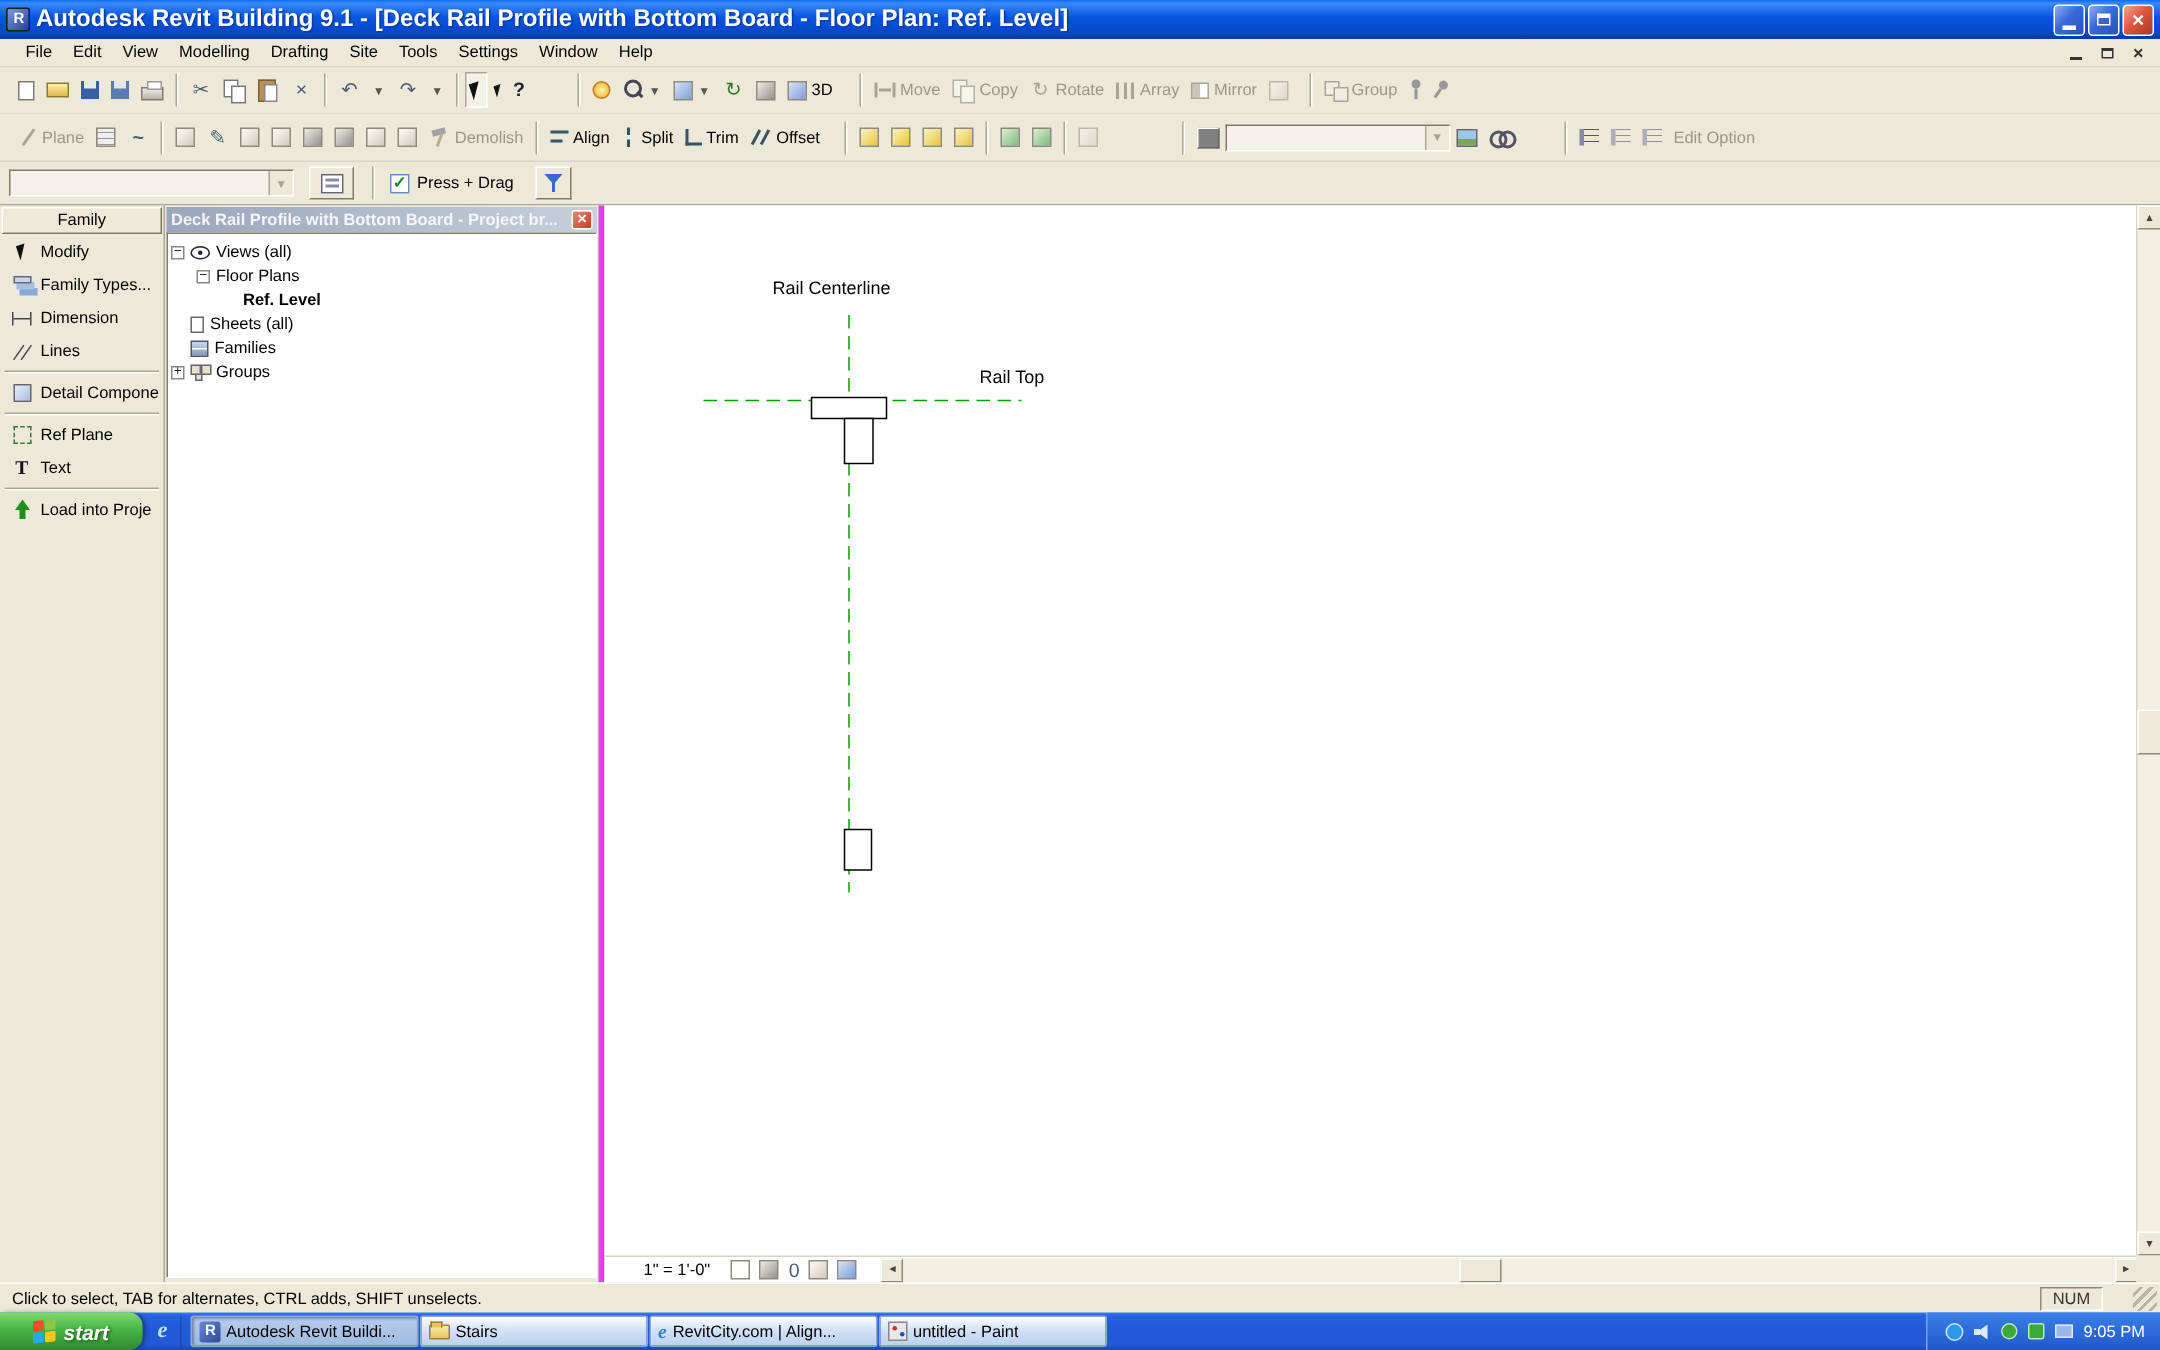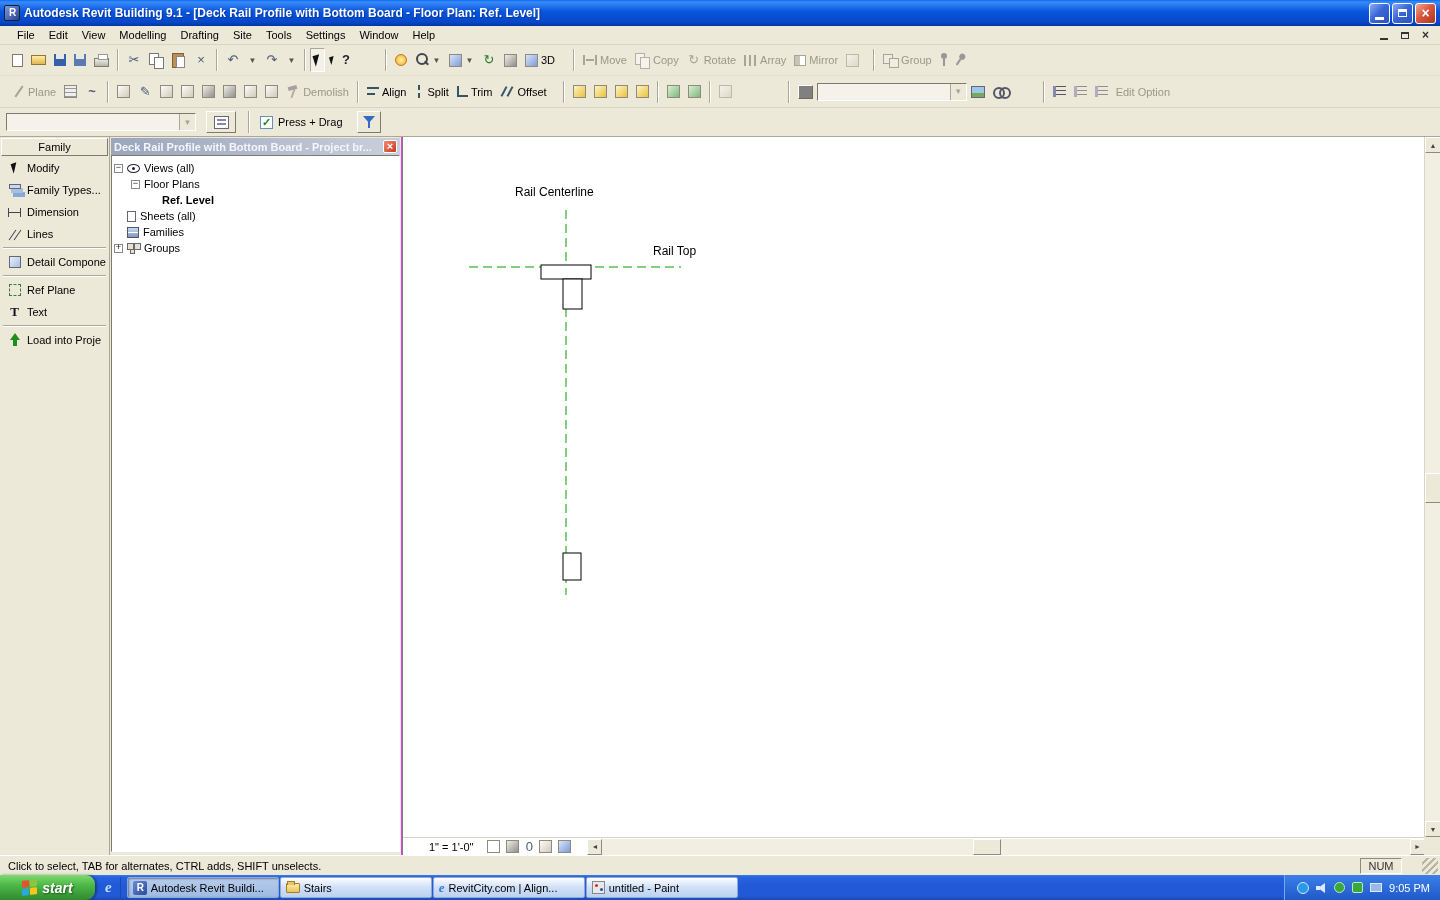--- a/index.html
+++ b/index.html
@@ -13,21 +13,21 @@
   .abs { position:absolute; }
 
   
   #titlebar {
     left:0; top:0; width:1440px; height:26px;
     background:linear-gradient(180deg,#0A6CF1 0%,#3A8AF8 8%,#0855DD 45%,#0747C8 85%,#0336A4 100%);
     display:flex; align-items:center; padding:0 4px; color:#fff;
   }
   .app-icon { width:16px; height:16px; background:linear-gradient(135deg,#7A9AE8,#28418F); border:1px solid #122; border-radius:2px; margin-right:4px; position:relative; }
   .app-icon::before { content:"R"; position:absolute; left:4px; top:1px; font:bold 10px "Liberation Sans",sans-serif; color:#fff; }
-  #titlebar .title { flex:1; font-weight:bold; font-size:12px; text-shadow:1px 1px 1px #0336A4; white-space:nowrap; overflow:hidden; }
+  #titlebar .title { flex:1; font-weight:bold; font-size:16px; text-shadow:1px 1px 1px #0336A4; white-space:nowrap; overflow:hidden; }
   .wbtn { width:21px; height:21px; margin-left:2px; border-radius:3px; border:1px solid #fff;
     background:linear-gradient(135deg,#8CACF4 0%,#3A68D8 45%,#2A50C0 100%);
     display:flex; align-items:center; justify-content:center; position:relative; }
   .wbtn.close { background:linear-gradient(135deg,#F4A890 0%,#DB5840 45%,#AC3520 100%); }
   .glyph-min { width:9px; height:3px; background:#fff; margin-top:10px; }
   .glyph-restore { width:9px; height:8px; border:1px solid #fff; border-top:3px solid #fff; }
   .glyph-close::before { content:"×"; color:#fff; font:bold 14px "Liberation Sans",sans-serif; line-height:1; }
 
   
   #menubar {
@@ -138,21 +138,21 @@
   .ic-lines::before, .ic-lines::after { content:""; position:absolute; top:1px; width:1px; height:12px; background:#445; transform:rotate(35deg); }
   .ic-lines::before { left:4px; } .ic-lines::after { left:9px; }
   .ic-detail { width:12px; height:12px; border:1px solid #667; background:linear-gradient(135deg,#E8F0FA,#A8C0E0); }
   .ic-refplane { width:12px; height:12px; border:1px dashed #3A7A3A; }
   .ic-text::before { content:"T"; font:bold 13px "Liberation Serif",serif; color:#112; }
   .ic-load { width:10px; height:14px; position:relative; }
   .ic-load::before { content:""; position:absolute; left:0; top:0; width:0; height:0; border-left:5px solid transparent; border-right:5px solid transparent; border-bottom:7px solid #1E8E1E; }
   .ic-load::after { content:""; position:absolute; left:3px; top:7px; width:4px; height:6px; background:#1E8E1E; }
 
   
-  #browser-panel { left:110px; top:137px; width:292px; height:718px; background:#ECE9D8; border-right:1px solid #d946ef; padding:1px; }
+  #browser-panel { left:110px; top:137px; width:292px; height:718px; background:#ECE9D8; border-right:3px solid #d946ef; padding:1px; }
   #browser-title { height:17px; background:linear-gradient(90deg,#9AA6BC,#C9CFDC); display:flex; align-items:center; padding:0 3px; color:#F4F6FA; font-weight:bold; font-size:11px; white-space:nowrap; overflow:hidden; }
   #browser-title .bt-text { flex:1; overflow:hidden; text-overflow:ellipsis; }
   .bclose { width:14px; height:13px; background:linear-gradient(135deg,#F08870,#C83A20); border:1px solid #fff; border-radius:2px; display:flex; align-items:center; justify-content:center; flex:none; }
   .bclose::before { content:"×"; color:#fff; font:bold 11px "Liberation Sans",sans-serif; line-height:1; }
   #browser-tree { background:#fff; border:1px solid; border-color:#7E7A6E #fff #fff #7E7A6E; height:697px; padding:4px 2px; overflow:hidden; }
   .trow { height:16px; display:flex; align-items:center; gap:4px; }
   .exp { width:9px; height:9px; border:1px solid #888; background:#fff; display:flex; align-items:center; justify-content:center; font-size:9px; line-height:1; color:#222; flex:none; }
   .exp.minus::before { content:"−"; margin-top:-1px; }
   .exp.plus::before { content:"+"; margin-top:-1px; }
   .exp-space { width:9px; flex:none; }

